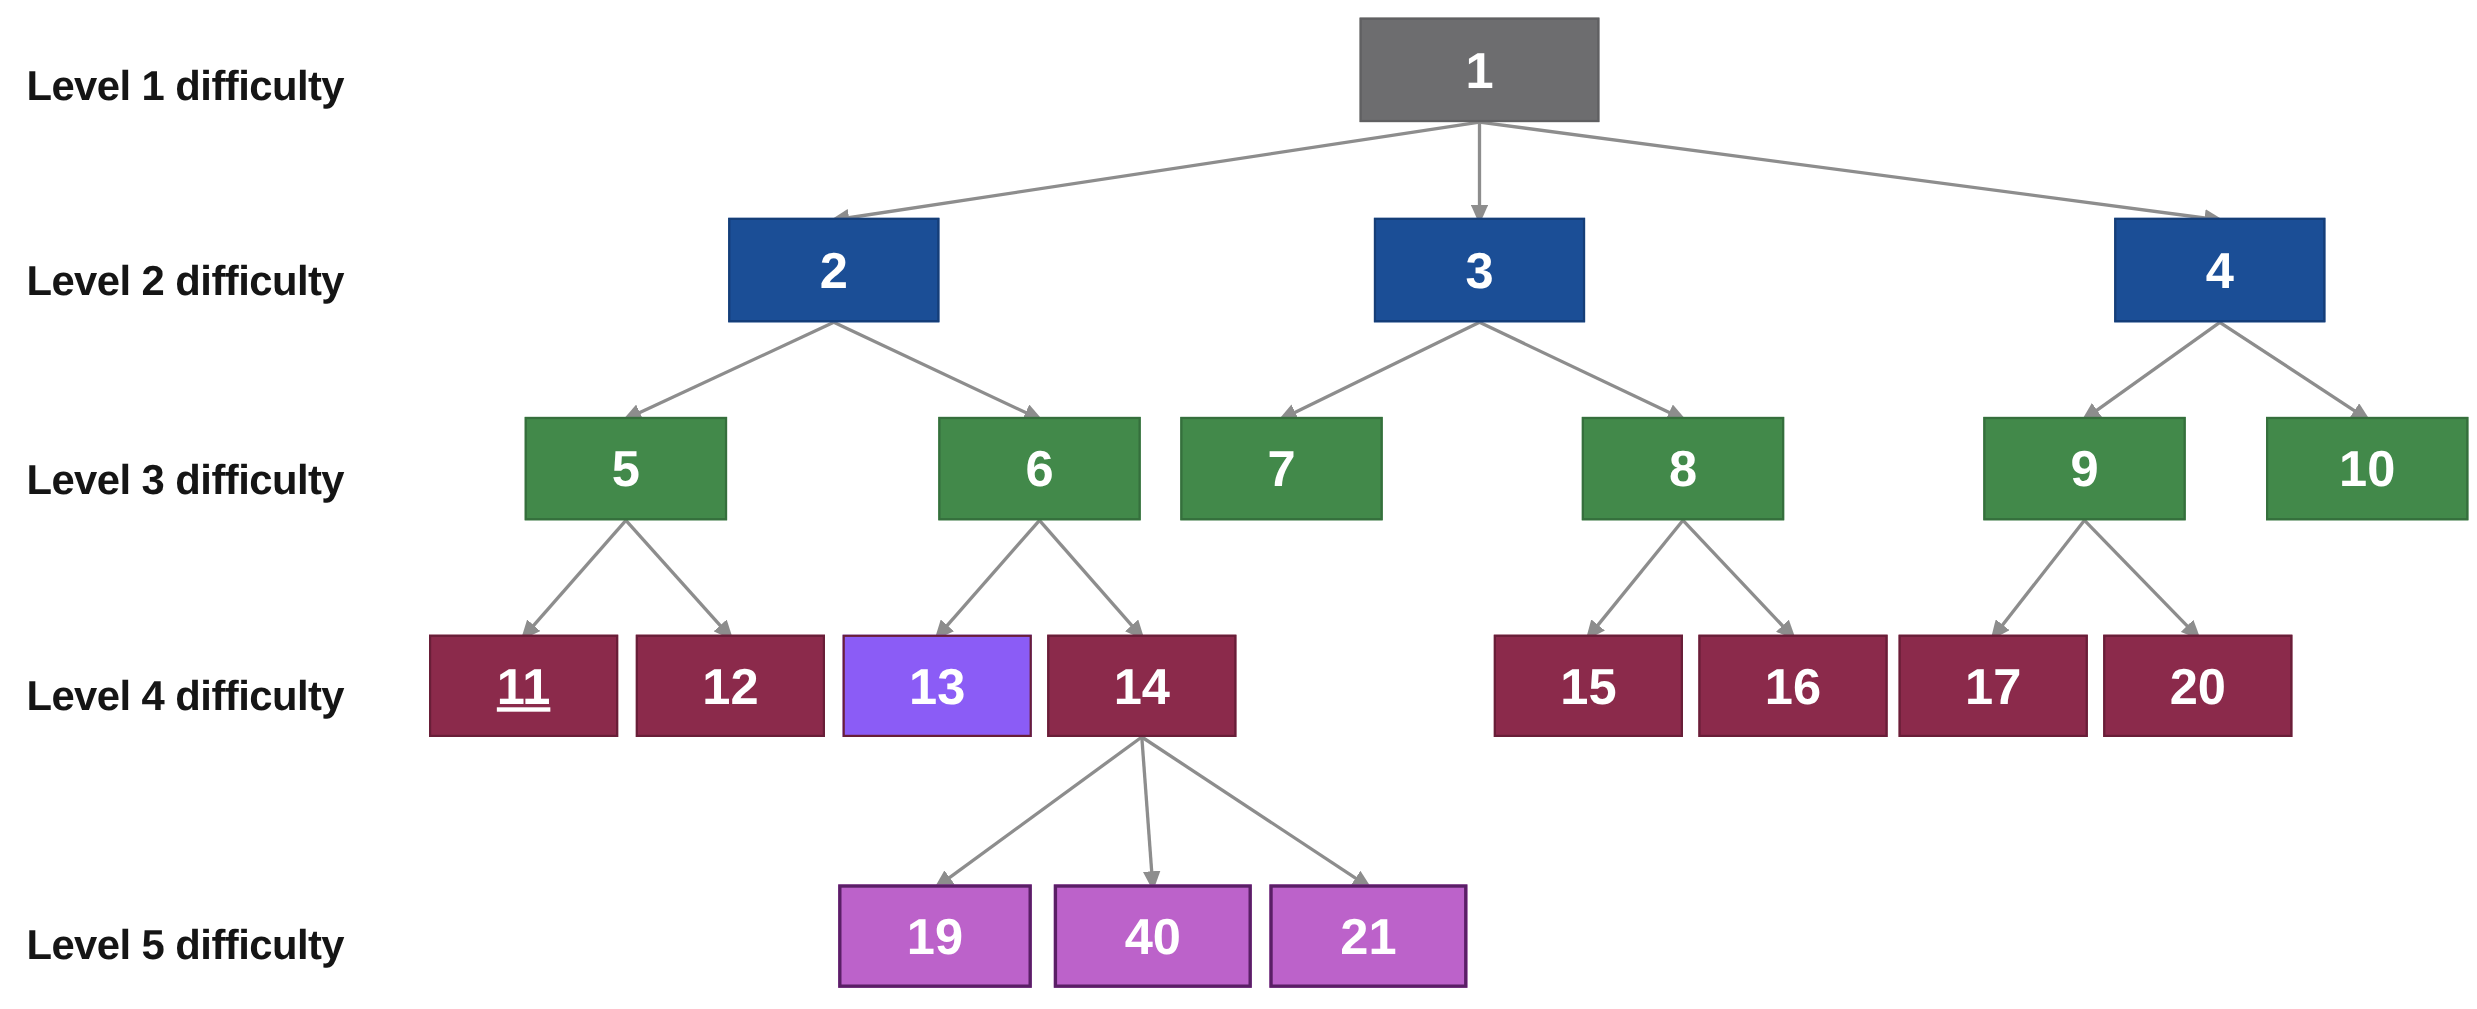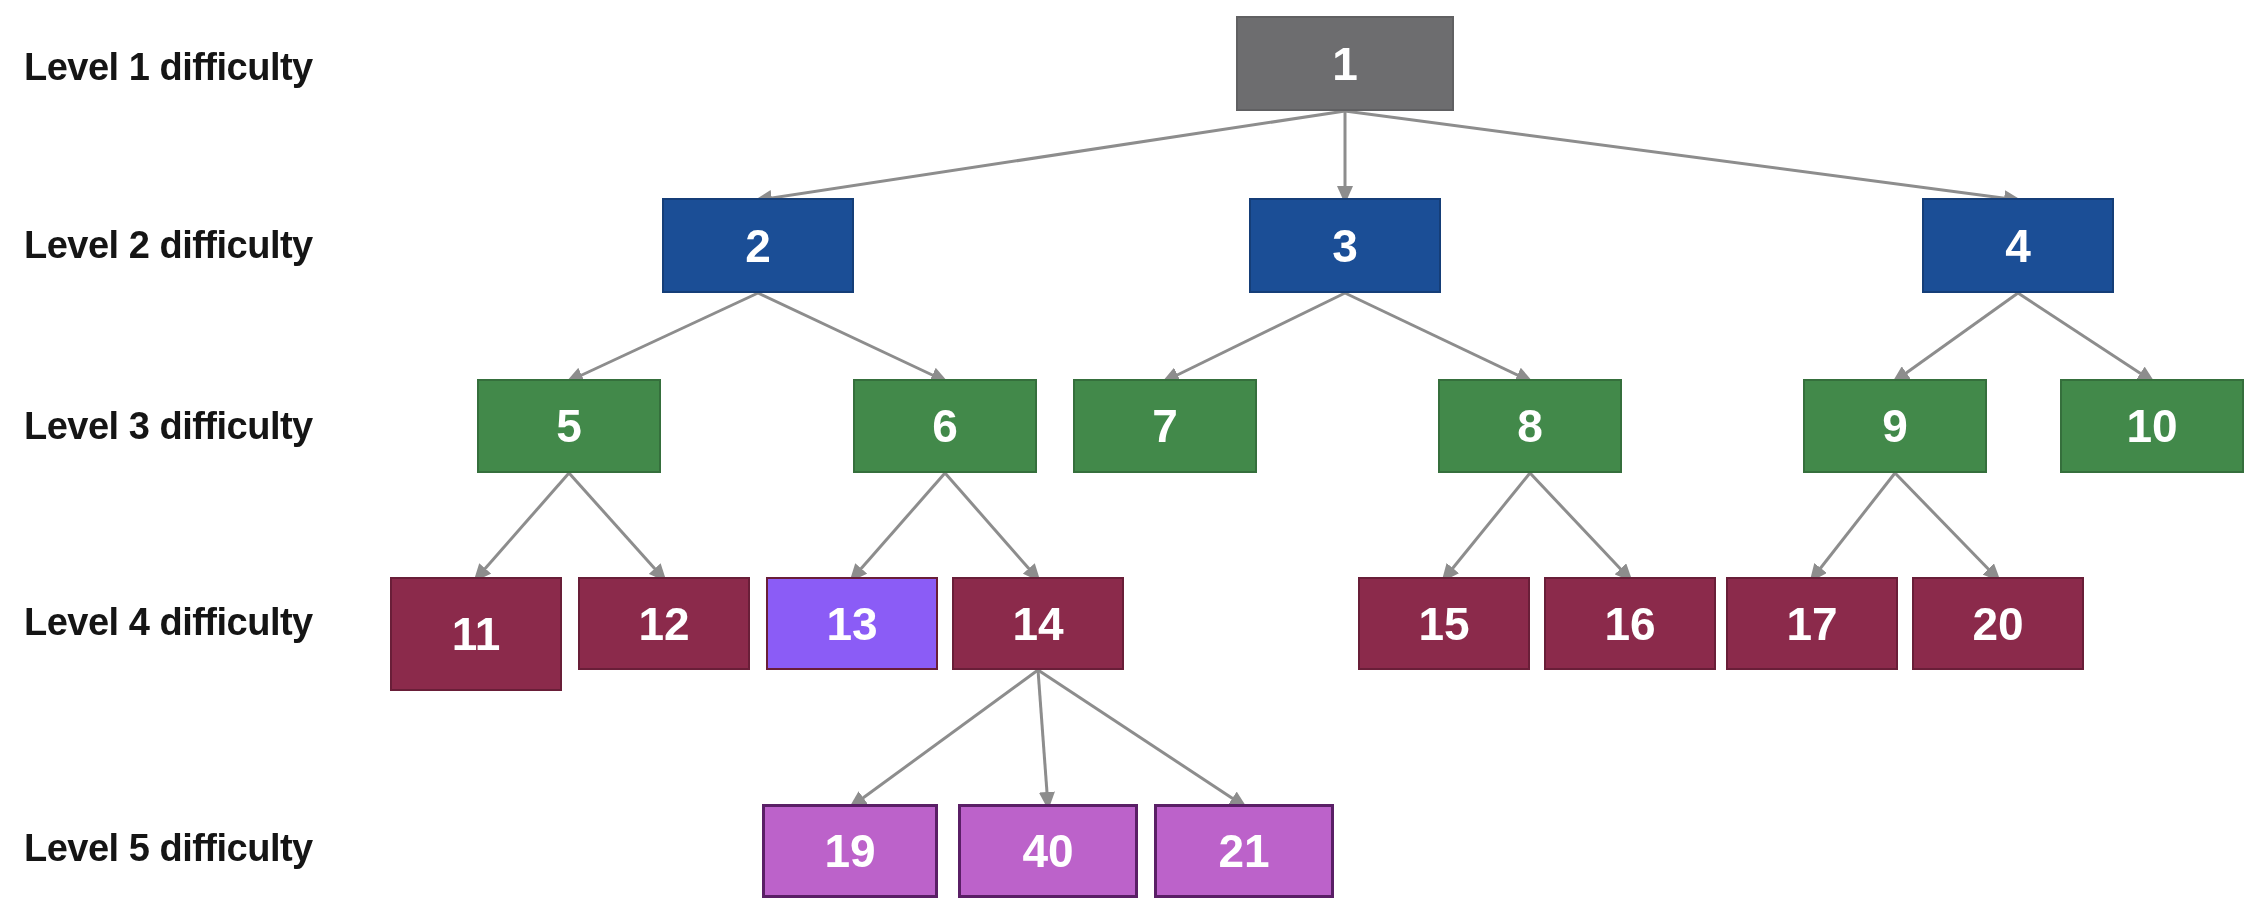--- a/index.html
+++ b/index.html
@@ -26,20 +26,21 @@
   }
   .row-label {
     position: absolute;
     left: 24px;
     transform: translateY(-50%);
     font-size: 38px;
     font-weight: 700;
     color: #151515;
     letter-spacing: -0.5px;
     white-space: nowrap;
+    margin-top: 12px;
   }
   .node {
     position: absolute;
     box-sizing: border-box;
     display: flex;
     align-items: center;
     justify-content: center;
     color: #ffffff;
     font-size: 46px;
     font-weight: 700;
@@ -115,21 +116,21 @@
       </div>
       <div class="node" style="left: 1438px; top: 379px; width: 184px; height: 94px; background: rgb(66, 137, 74); border: 2px solid rgb(53, 111, 60);">
         <span>8</span>
       </div>
       <div class="node" style="left: 1803px; top: 379px; width: 184px; height: 94px; background: rgb(66, 137, 74); border: 2px solid rgb(53, 111, 60);">
         <span>9</span>
       </div>
       <div class="node" style="left: 2060px; top: 379px; width: 184px; height: 94px; background: rgb(66, 137, 74); border: 2px solid rgb(53, 111, 60);">
         <span>10</span>
       </div>
-      <div class="node" style="left: 390px; top: 577px; width: 172px; height: 114px; background: rgb(139, 42, 75); border: 2px solid rgb(105, 30, 56);">
+      <div class="node" style="left: 390px; top: 577px; width: 172px; height: 93px; background: rgb(139, 42, 75); border: 2px solid rgb(105, 30, 56); text-decoration: underline;">
         <span>11</span>
       </div>
       <div class="node" style="left: 578px; top: 577px; width: 172px; height: 93px; background: rgb(139, 42, 75); border: 2px solid rgb(105, 30, 56);">
         <span>12</span>
       </div>
       <div class="node" style="left: 766px; top: 577px; width: 172px; height: 93px; background: #8b5cf6; border: 2px solid rgb(105, 30, 56);">
         <span>13</span>
       </div>
       <div class="node" style="left: 952px; top: 577px; width: 172px; height: 93px; background: rgb(139, 42, 75); border: 2px solid rgb(105, 30, 56);">
         <span>14</span>

